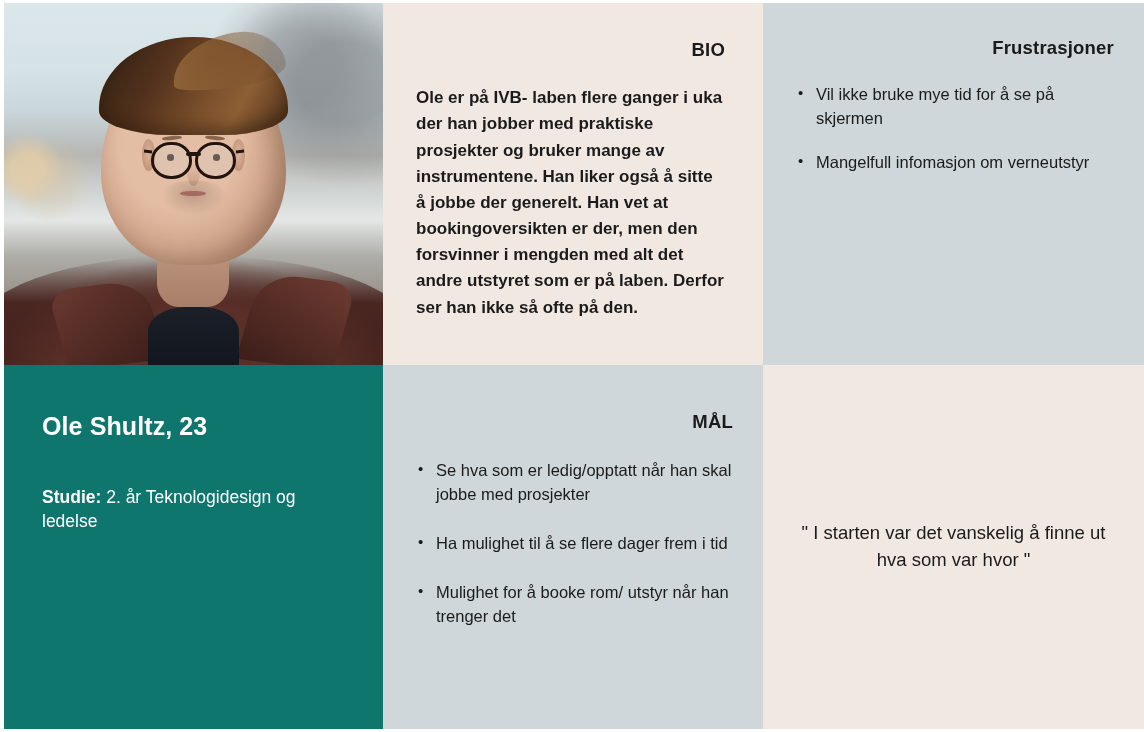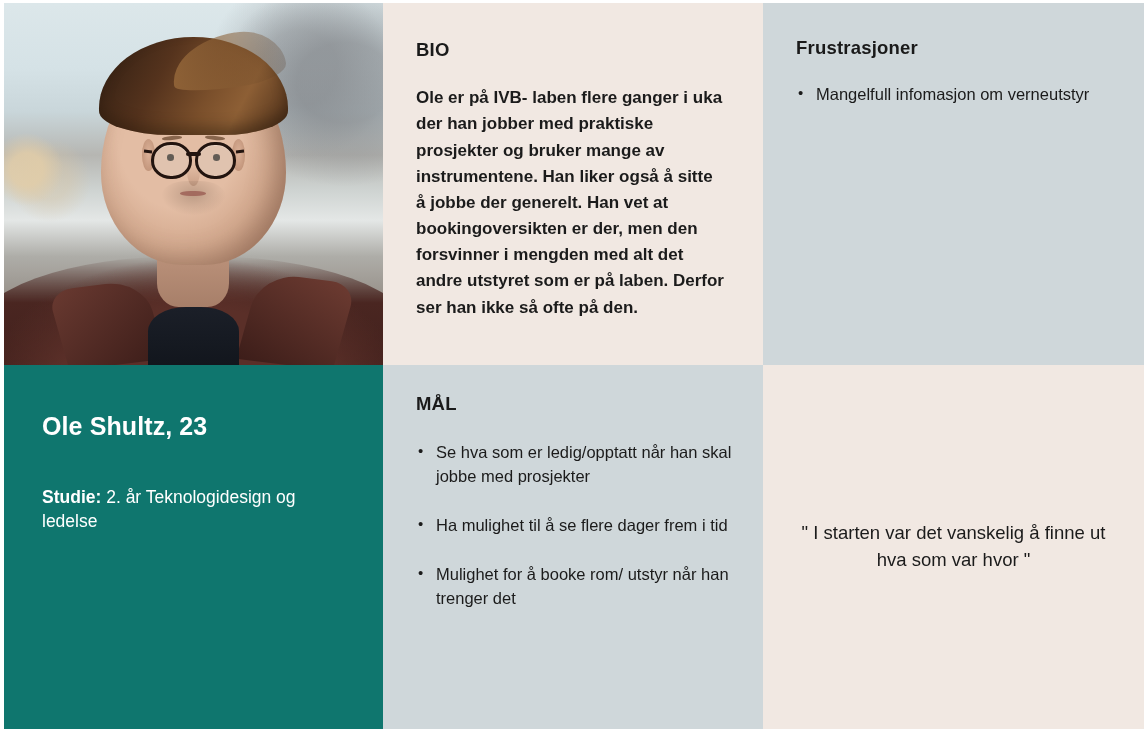--- a/index.html
+++ b/index.html
@@ -238,30 +238,31 @@
   .panel {
     box-sizing: border-box;
     position: relative;
   }
   .panel.cream  { background: #f1e8e2; }
   .panel.slate  { background: #cfd7da; }
   .panel.teal   { background: #0f766e; }
 
   .pad-bio   { padding: 36px 38px 0 33px; }
   .pad-frus  { padding: 34px 30px 16px 33px; }
-  .pad-mal   { padding: 28px 30px 0 33px; }
+  .pad-mal   { padding: 46px 30px 0 33px; }
   .pad-id    { padding: 47px 34px 0 38px; }
 
   h2.section-title {
     margin: 0 0 24px 0;
     font-size: 18.5px;
     font-weight: bold;
     color: #1a1a1a;
     letter-spacing: .2px;
     line-height: 1.2;
+    text-align: right;
   }
   h2.section-title.mal { margin-bottom: 26px; }
 
   p.bio-text {
     margin: 0;
     font-size: 17px;
     line-height: 1.54;
     color: #1b1b1b;
     max-width: 310px;
     font-weight: bold;
@@ -358,20 +359,21 @@
   </div>
 
   <div class="panel cream pad-bio">
     <h2 class="section-title">BIO</h2>
     <p class="bio-text">Ole er på IVB- laben flere ganger i uka der han jobber med praktiske prosjekter og bruker mange av instrumentene. Han liker også å sitte å jobbe der generelt. Han vet at bookingoversikten er der, men den forsvinner i mengden med alt det andre utstyret som er på laben. Derfor ser han ikke så ofte på den.</p>
   </div>
 
   <div class="panel slate pad-frus">
     <h2 class="section-title">Frustrasjoner</h2>
     <ul class="bullets">
+      <li>Vil ikke bruke mye tid for å se på skjermen</li>
       <li>Mangelfull infomasjon om verneutstyr</li>
     </ul>
   </div>
 
   <div class="panel teal pad-id">
     <h1 class="persona-name">Ole Shultz, 23</h1>
     <p class="persona-study">
       <span class="lbl">Studie:</span><span> 2. år Teknologidesign og ledelse</span>
     </p>
   </div>

